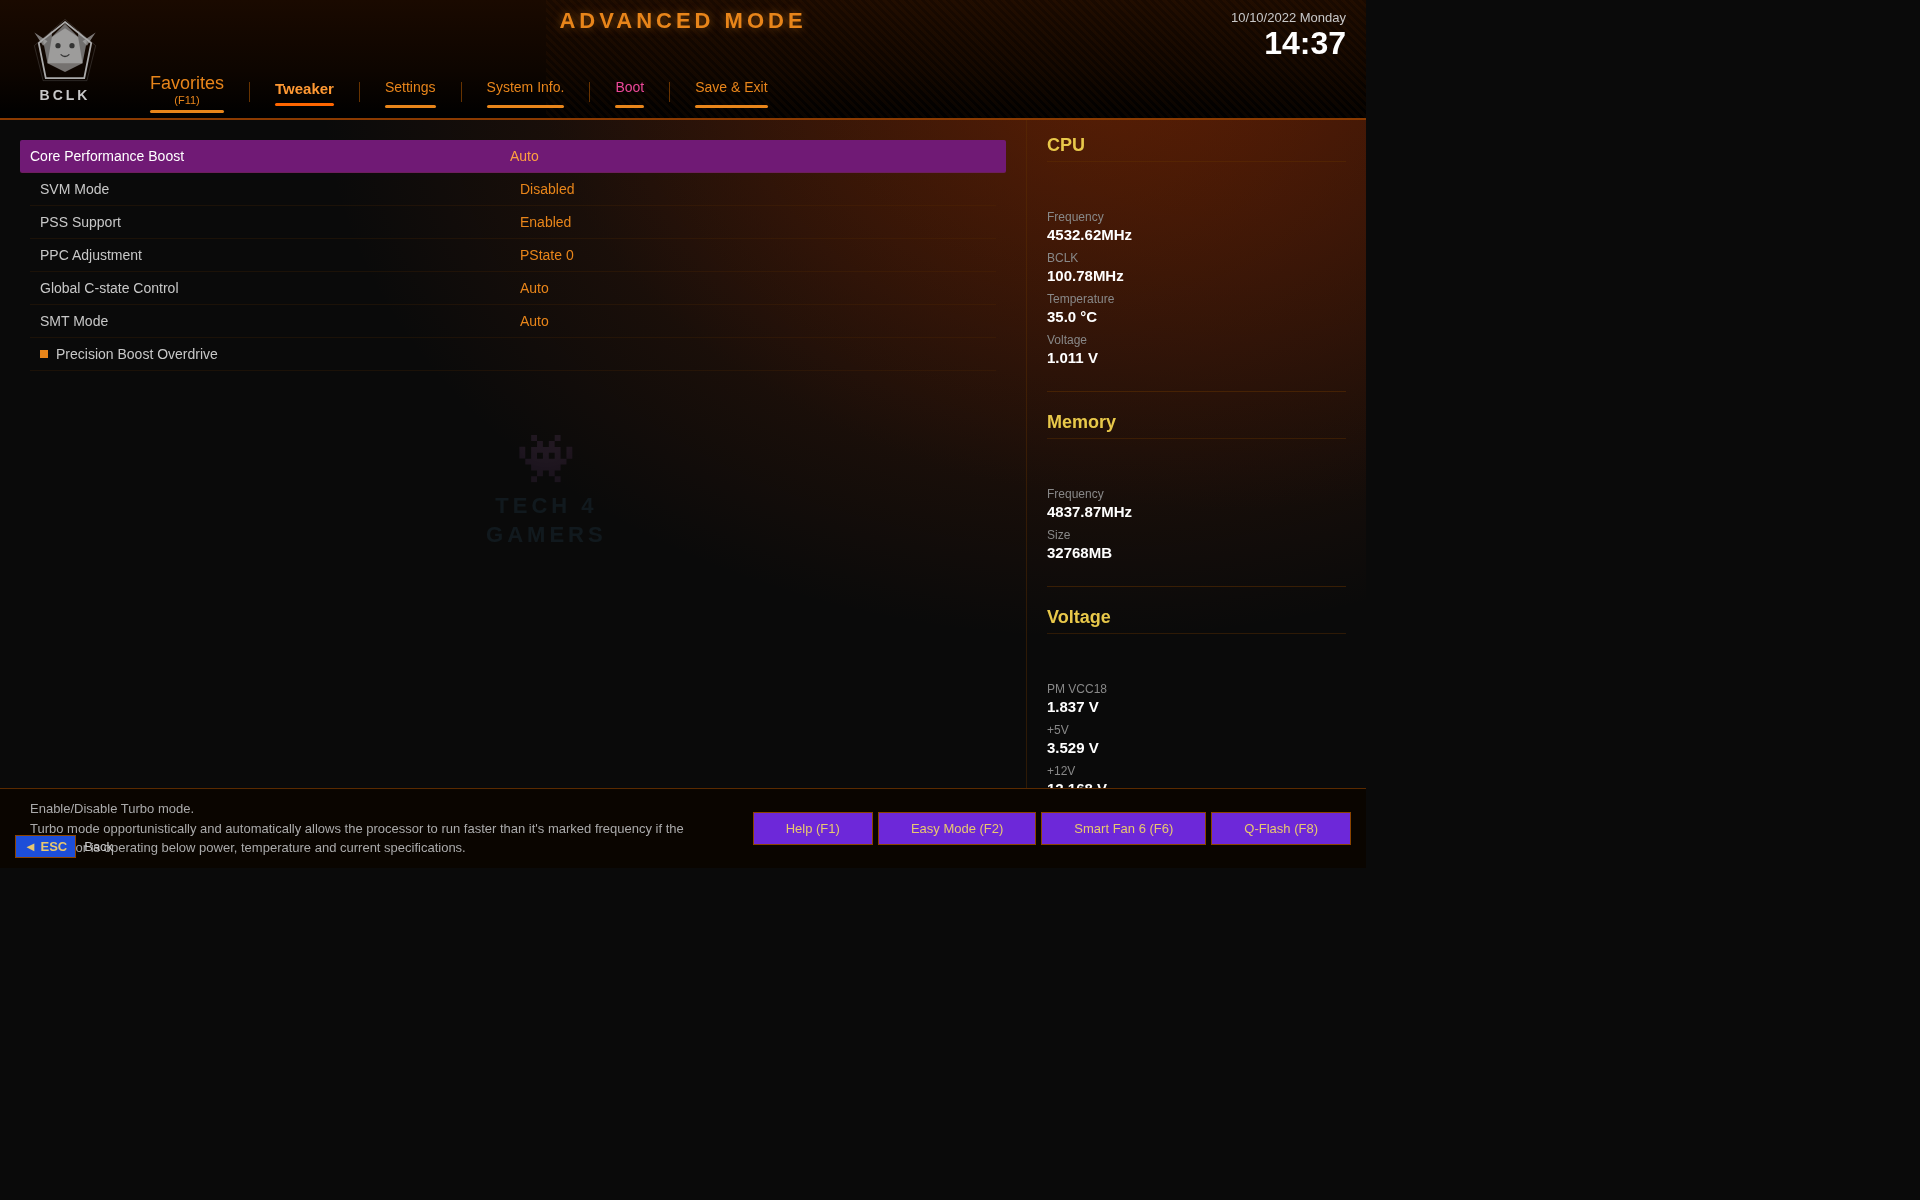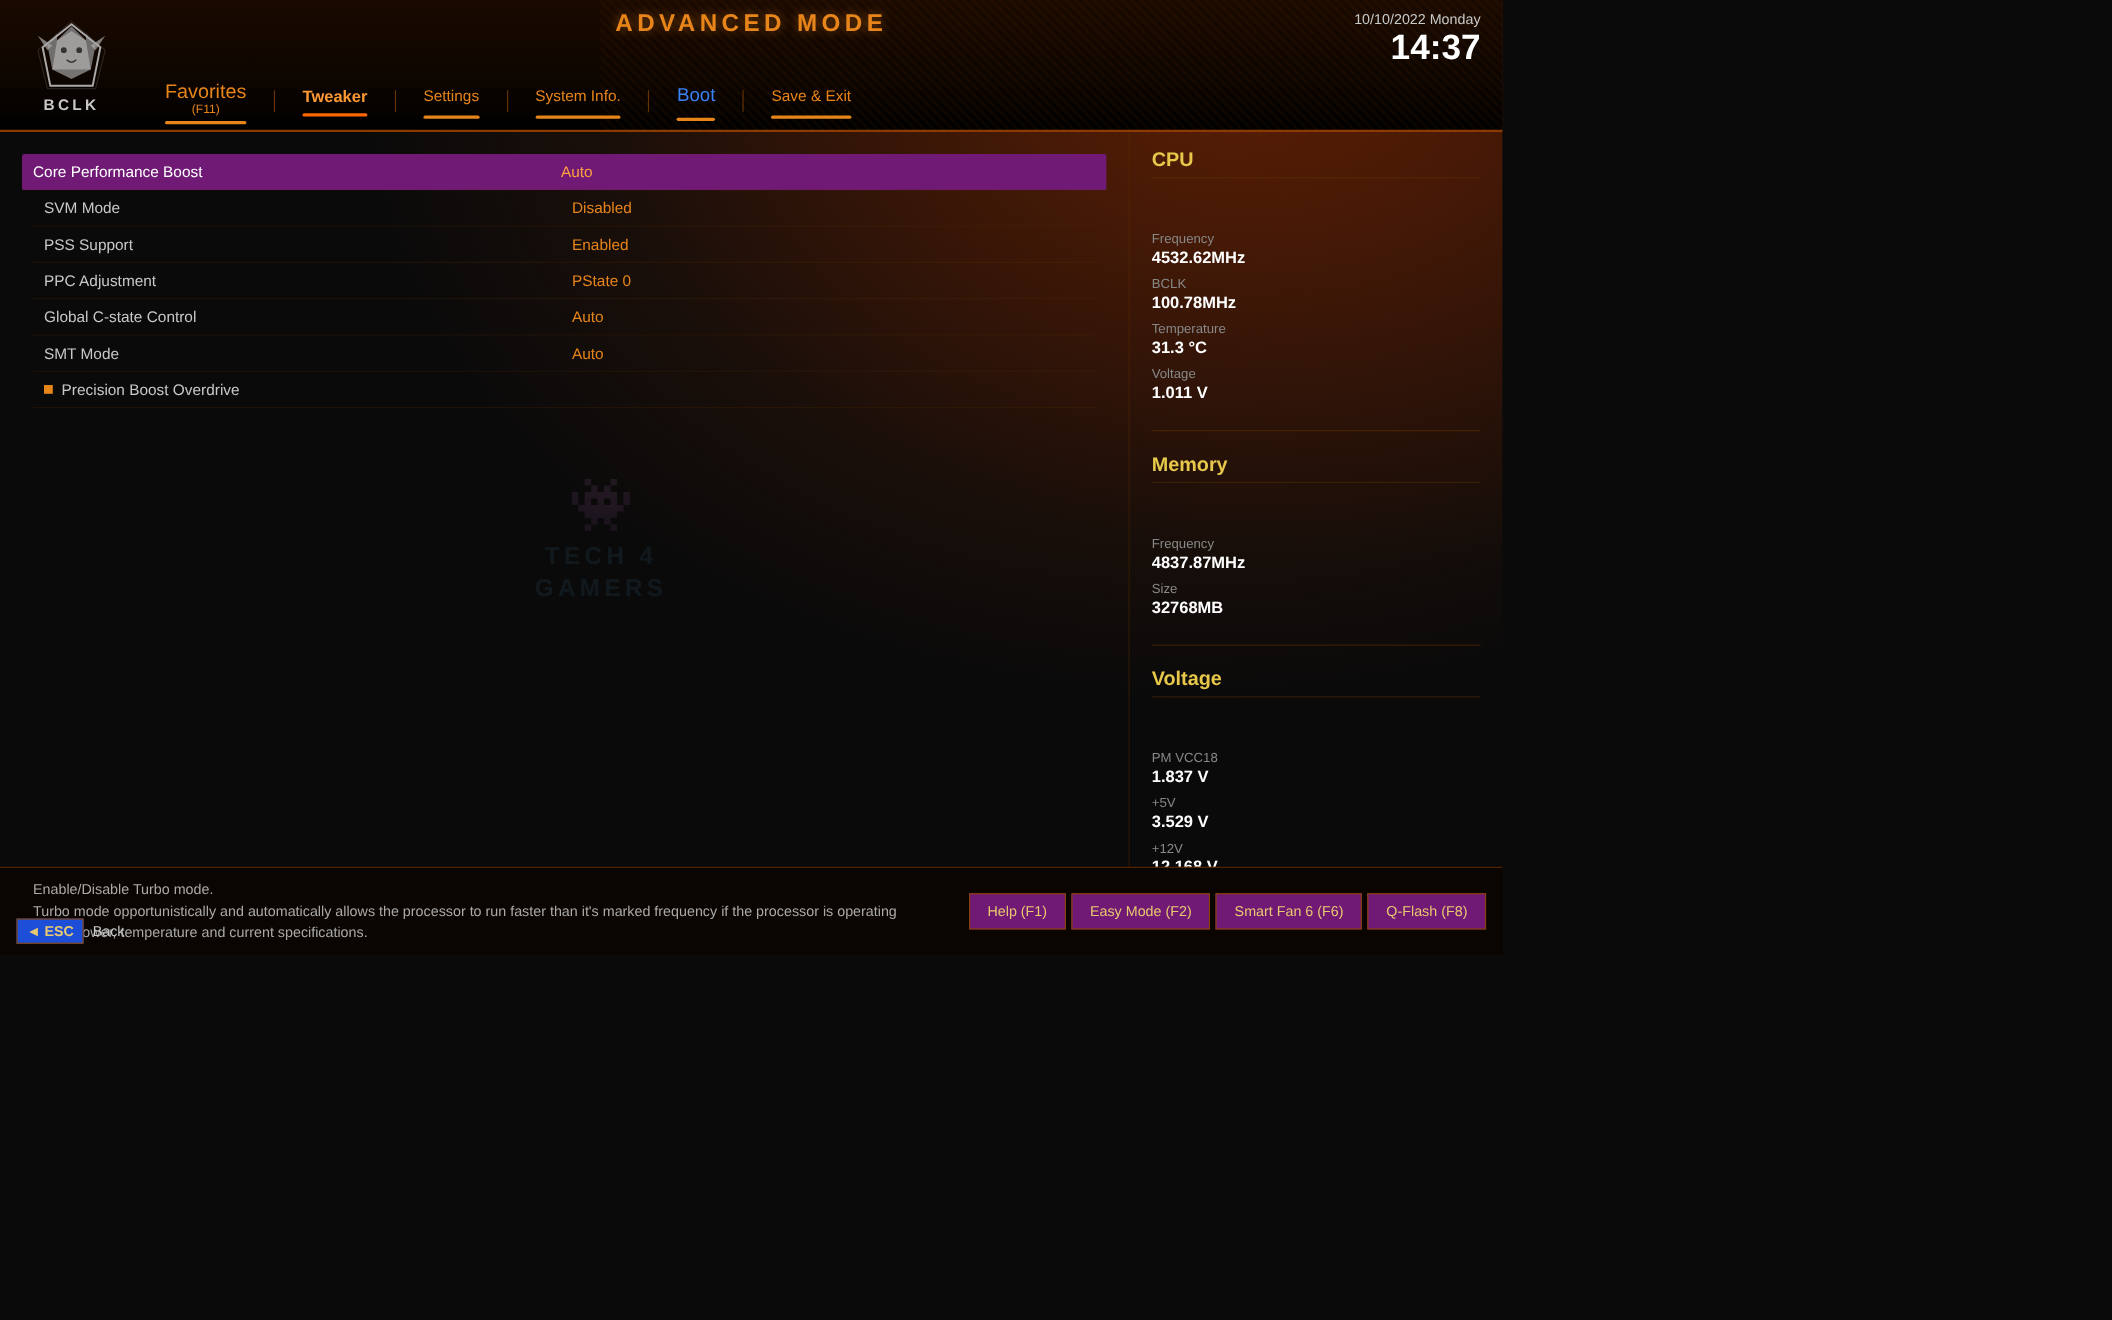--- a/index.html
+++ b/index.html
@@ -278,24 +278,24 @@
       line-height: 1.5;
     }
 
     .footer-buttons {
       display: flex;
       gap: 5px;
       padding-right: 15px;
     }
 
     .footer-btn {
-      background: #701a75;
+      background: #6d28d9;
       border: 1px solid #8b4400;
       color: #e8c870;
-      padding: 8px 16px;
+      padding: 8px 32px;
       font-size: 13px;
       cursor: pointer;
       white-space: nowrap;
     }
 
     .esc-area {
       position: absolute;
       bottom: 10px;
       left: 15px;
       display: flex;
@@ -391,21 +391,21 @@
     <div class="nav-separator"></div>
 
     <div class="nav-item" style="padding-bottom: 6px;">
       <span class="nav-label" style="color:#e8851a; font-size:14px;">System Info.</span>
       <div style="height:3px; background:#e8851a; margin-top:10px; border-radius:2px;"></div>
     </div>
 
     <div class="nav-separator"></div>
 
     <div class="nav-item" style="padding-bottom: 6px;">
-      <span class="nav-label" style="color:#3b82f6; font-size:17px;">Boot</span>
+      <span class="nav-label" style="color:#ec4899; font-size:14px;">Boot</span>
       <div style="height:3px; background:#e8851a; margin-top:10px; border-radius:2px;"></div>
     </div>
 
     <div class="nav-separator"></div>
 
     <div class="nav-item" style="padding-bottom: 6px;">
       <span class="nav-label" style="color:#e8851a; font-size:14px;">Save &amp; Exit</span>
       <div style="height:3px; background:#e8851a; margin-top:10px; border-radius:2px;"></div>
     </div>
   </div>
@@ -478,21 +478,21 @@
           <div>
             <div class="info-label">Frequency</div>
             <div class="info-value">4532.62MHz</div>
           </div>
           <div>
             <div class="info-label">BCLK</div>
             <div class="info-value">100.78MHz</div>
           </div>
           <div>
             <div class="info-label">Temperature</div>
-            <div class="info-value">31.3 °C</div>
+            <div class="info-value">35.0 °C</div>
           </div>
           <div>
             <div class="info-label">Voltage</div>
             <div class="info-value">1.011 V</div>
           </div>
         </div>
       </div>
 
       <div style="border-top: 1px solid rgba(100,50,0,0.5); margin-bottom: 20px;"></div>
 

